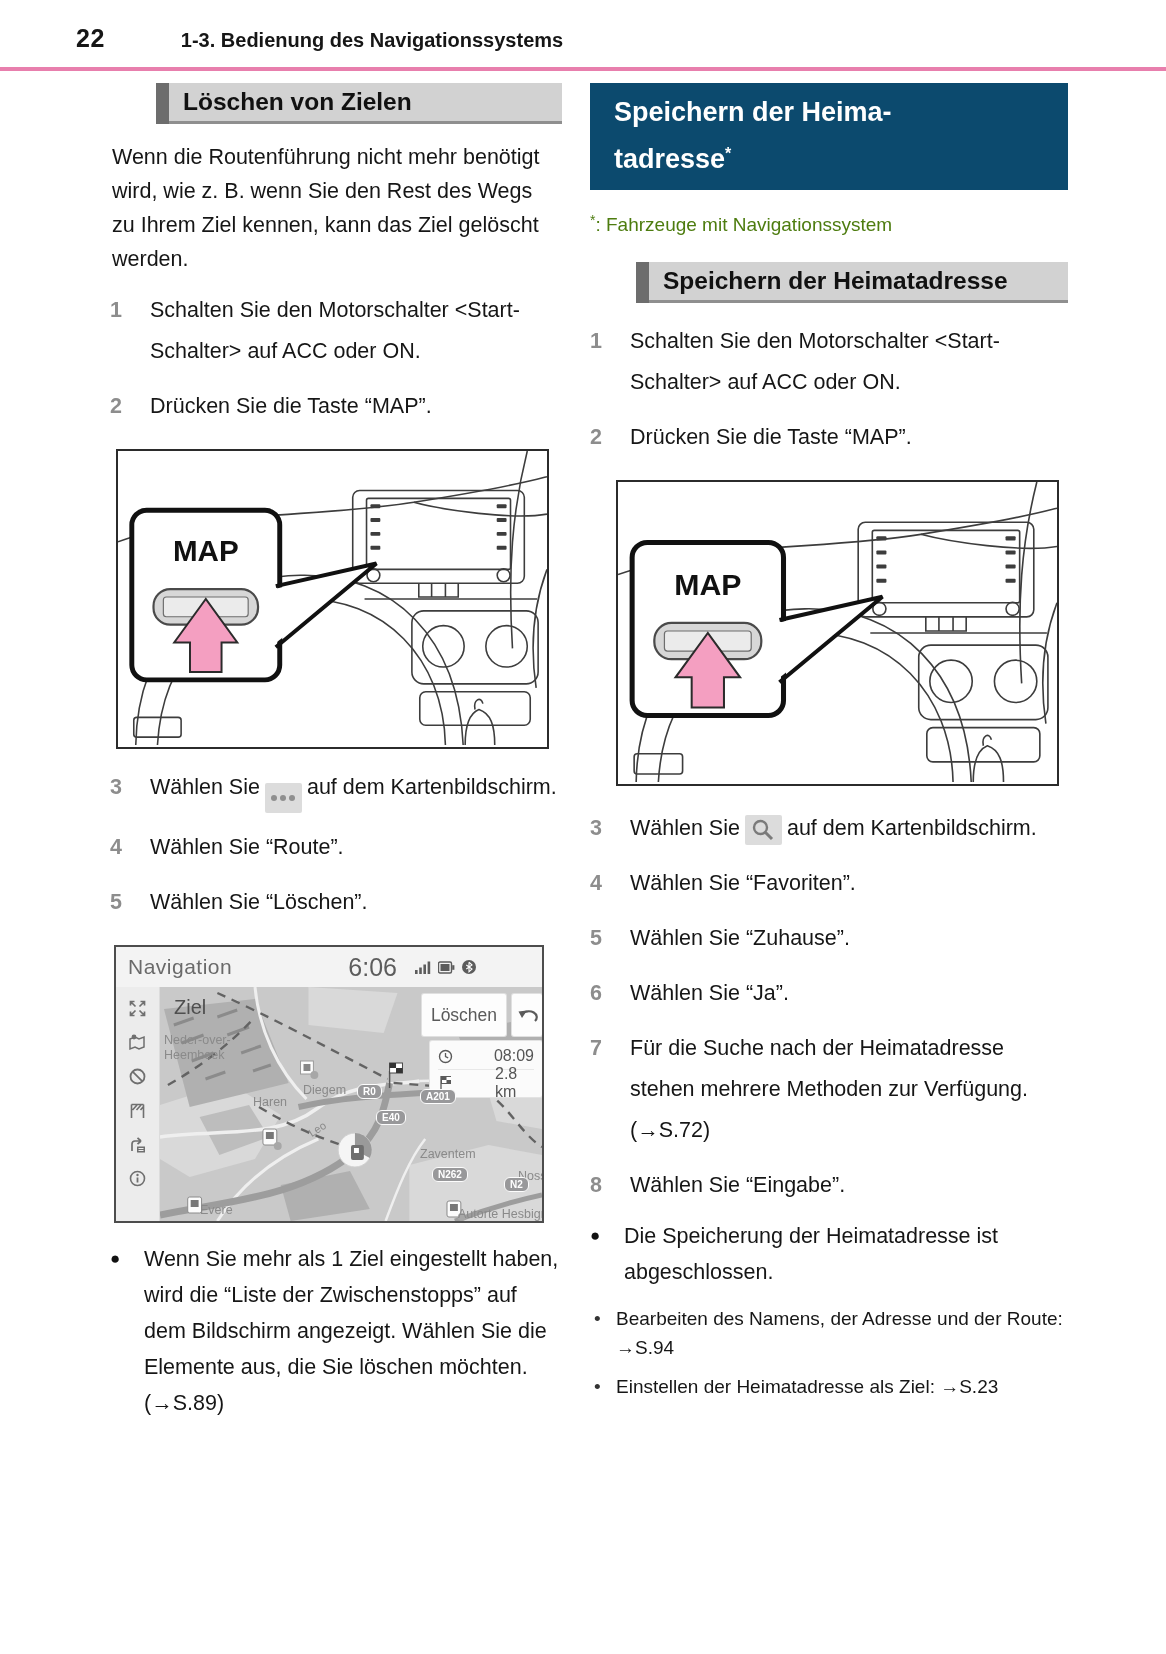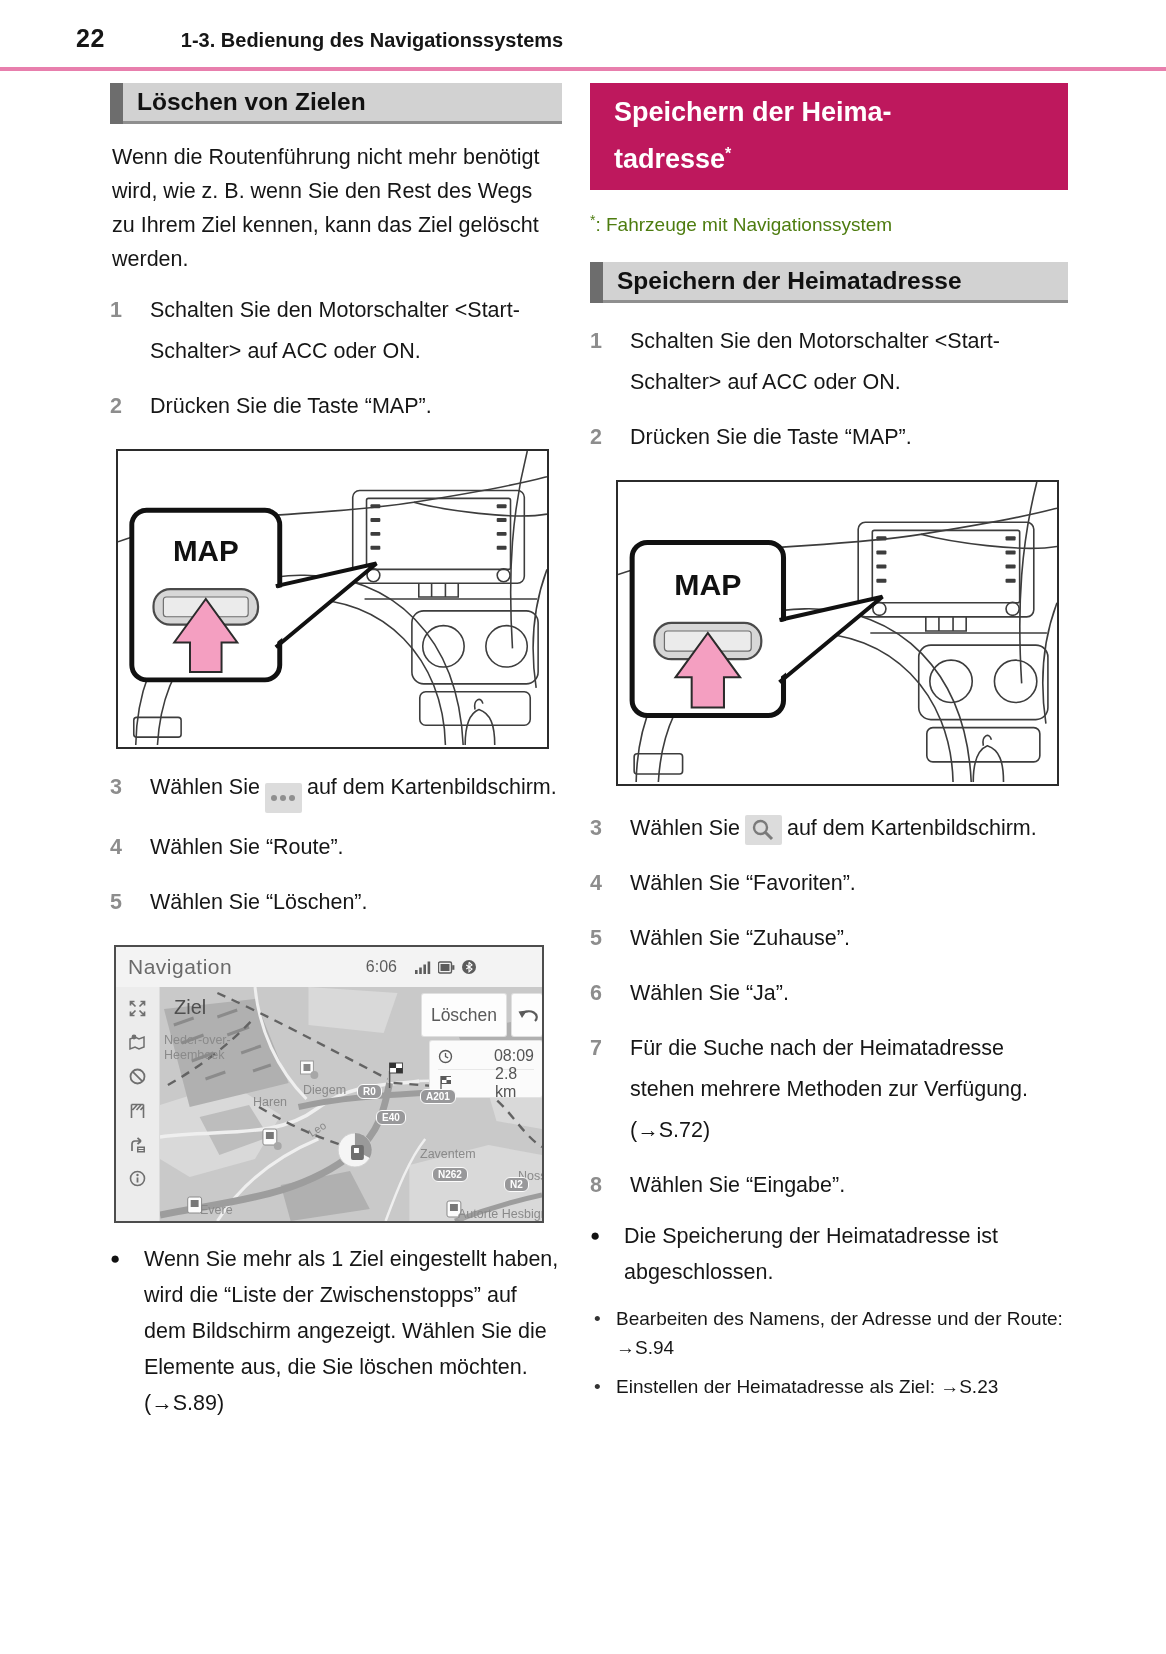--- a/index.html
+++ b/index.html
@@ -13,25 +13,25 @@
   .pink-rule { height:4px; background:#e87fad; margin-top:14px; }
 
   
   .cols { display:flex; padding:12px 0 0 110px; gap:28px; }
   .col-l { width:452px; flex:none; }
   .col-r { width:478px; flex:none; }
 
   
   .secbar { position:relative; background:#d2d2d2; border-bottom:3px solid #8f8f8f;
             height:41px; display:flex; align-items:center; padding-left:27px;
-            font-size:24.5px; font-weight:bold; color:#111; }
+            font-size:24.5px; font-weight:bold; color:#111;margin-left:46px; }
   .secbar::before { content:""; position:absolute; left:0; top:0; width:13px;
             height:calc(100% + 3px); background:#6d6d6d; }
 
-  .pinkbar { background:#be185d; color:#ffffff; font-weight:bold; font-size:27px;
+  .pinkbar { background:#0c4a6e; color:#ffffff; font-weight:bold; font-size:27px;
              line-height:42px; padding:8px 10px 10px 24px; }
   .pinkbar sup { font-size:16px; vertical-align:9px; }
 
   .footnote { font-size:19px; margin:22px 0 26px 0; color:#4d7c0f; }
   .footnote sup { font-size:14px; vertical-align:6px; }
 
   
   .intro { font-size:21.5px; line-height:34px; margin:16px 0 10px 2px; width:448px; }
 
   .step { display:flex; margin-top:14px; font-size:21.5px; line-height:41px; }
@@ -54,21 +54,21 @@
   .fig-l { width:433px; height:300px; margin-left:6px; }
   .fig-r { width:443px; height:306px; margin-left:26px; }
   .fig svg { display:block; width:100%; height:100%; }
 
   
   .nav-shot { width:430px; height:278px; border:2px solid #4d4d4d; margin:22px 0 0 4px;
               background:#cfcfcf; }
   .nav-status { height:40px; background:#f3f3f3; display:flex; align-items:center;
                 padding:0 38px 0 12px; }
   .nav-title { font-size:21px; color:#6a6a6a; letter-spacing:.5px; }
-  .nav-time { font-size:16px; color:#5c5c5c; margin-left:auto; }
+  .nav-time { font-size:25px; color:#5c5c5c; margin-left:auto; }
   .nav-sticons { display:flex; align-items:center; gap:7px; margin-left:18px; margin-right:28px; }
   .nav-body { height:234px; display:flex; }
   .nav-side { width:44px; flex:none; background:#ececec; border-right:1px solid #dcdcdc;
               display:flex; flex-direction:column; align-items:center;
               padding-top:12px; gap:15px; }
   .nav-map { position:relative; flex:1; overflow:hidden; }
   .nav-map > svg.mapart { position:absolute; inset:0; width:100%; height:100%; }
 
   .nav-ziel { position:absolute; left:14px; top:9px; font-size:20px; color:#4f4f4f; }
   .nav-btn { position:absolute; top:7px; height:42px; background:#fdfdfd; color:#5a5a5a;

